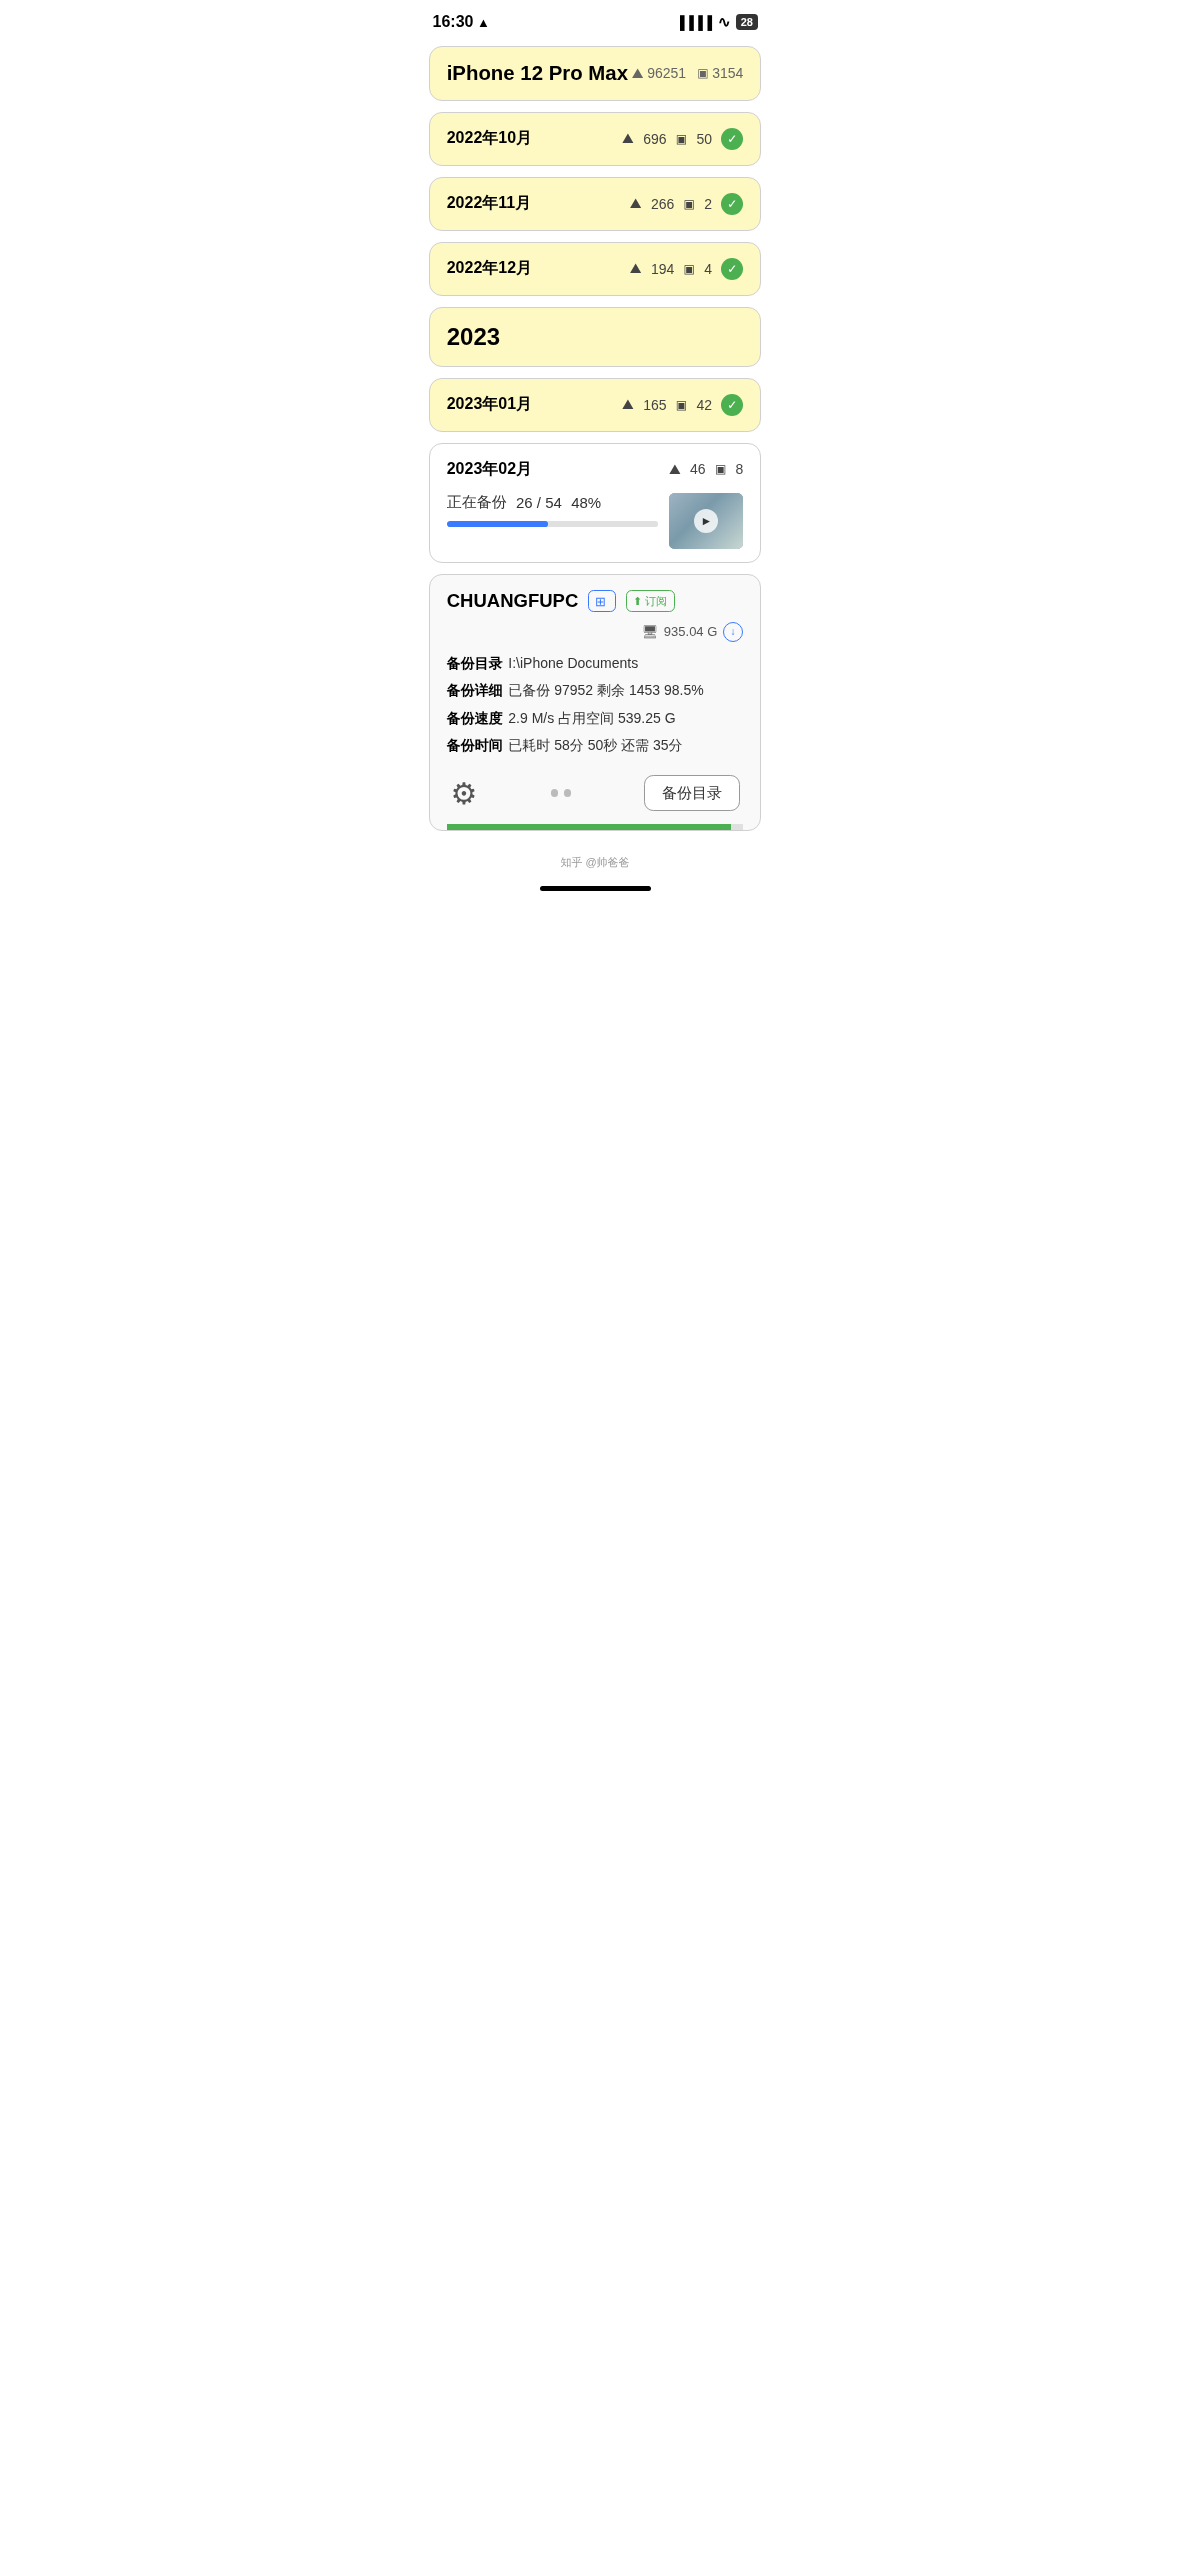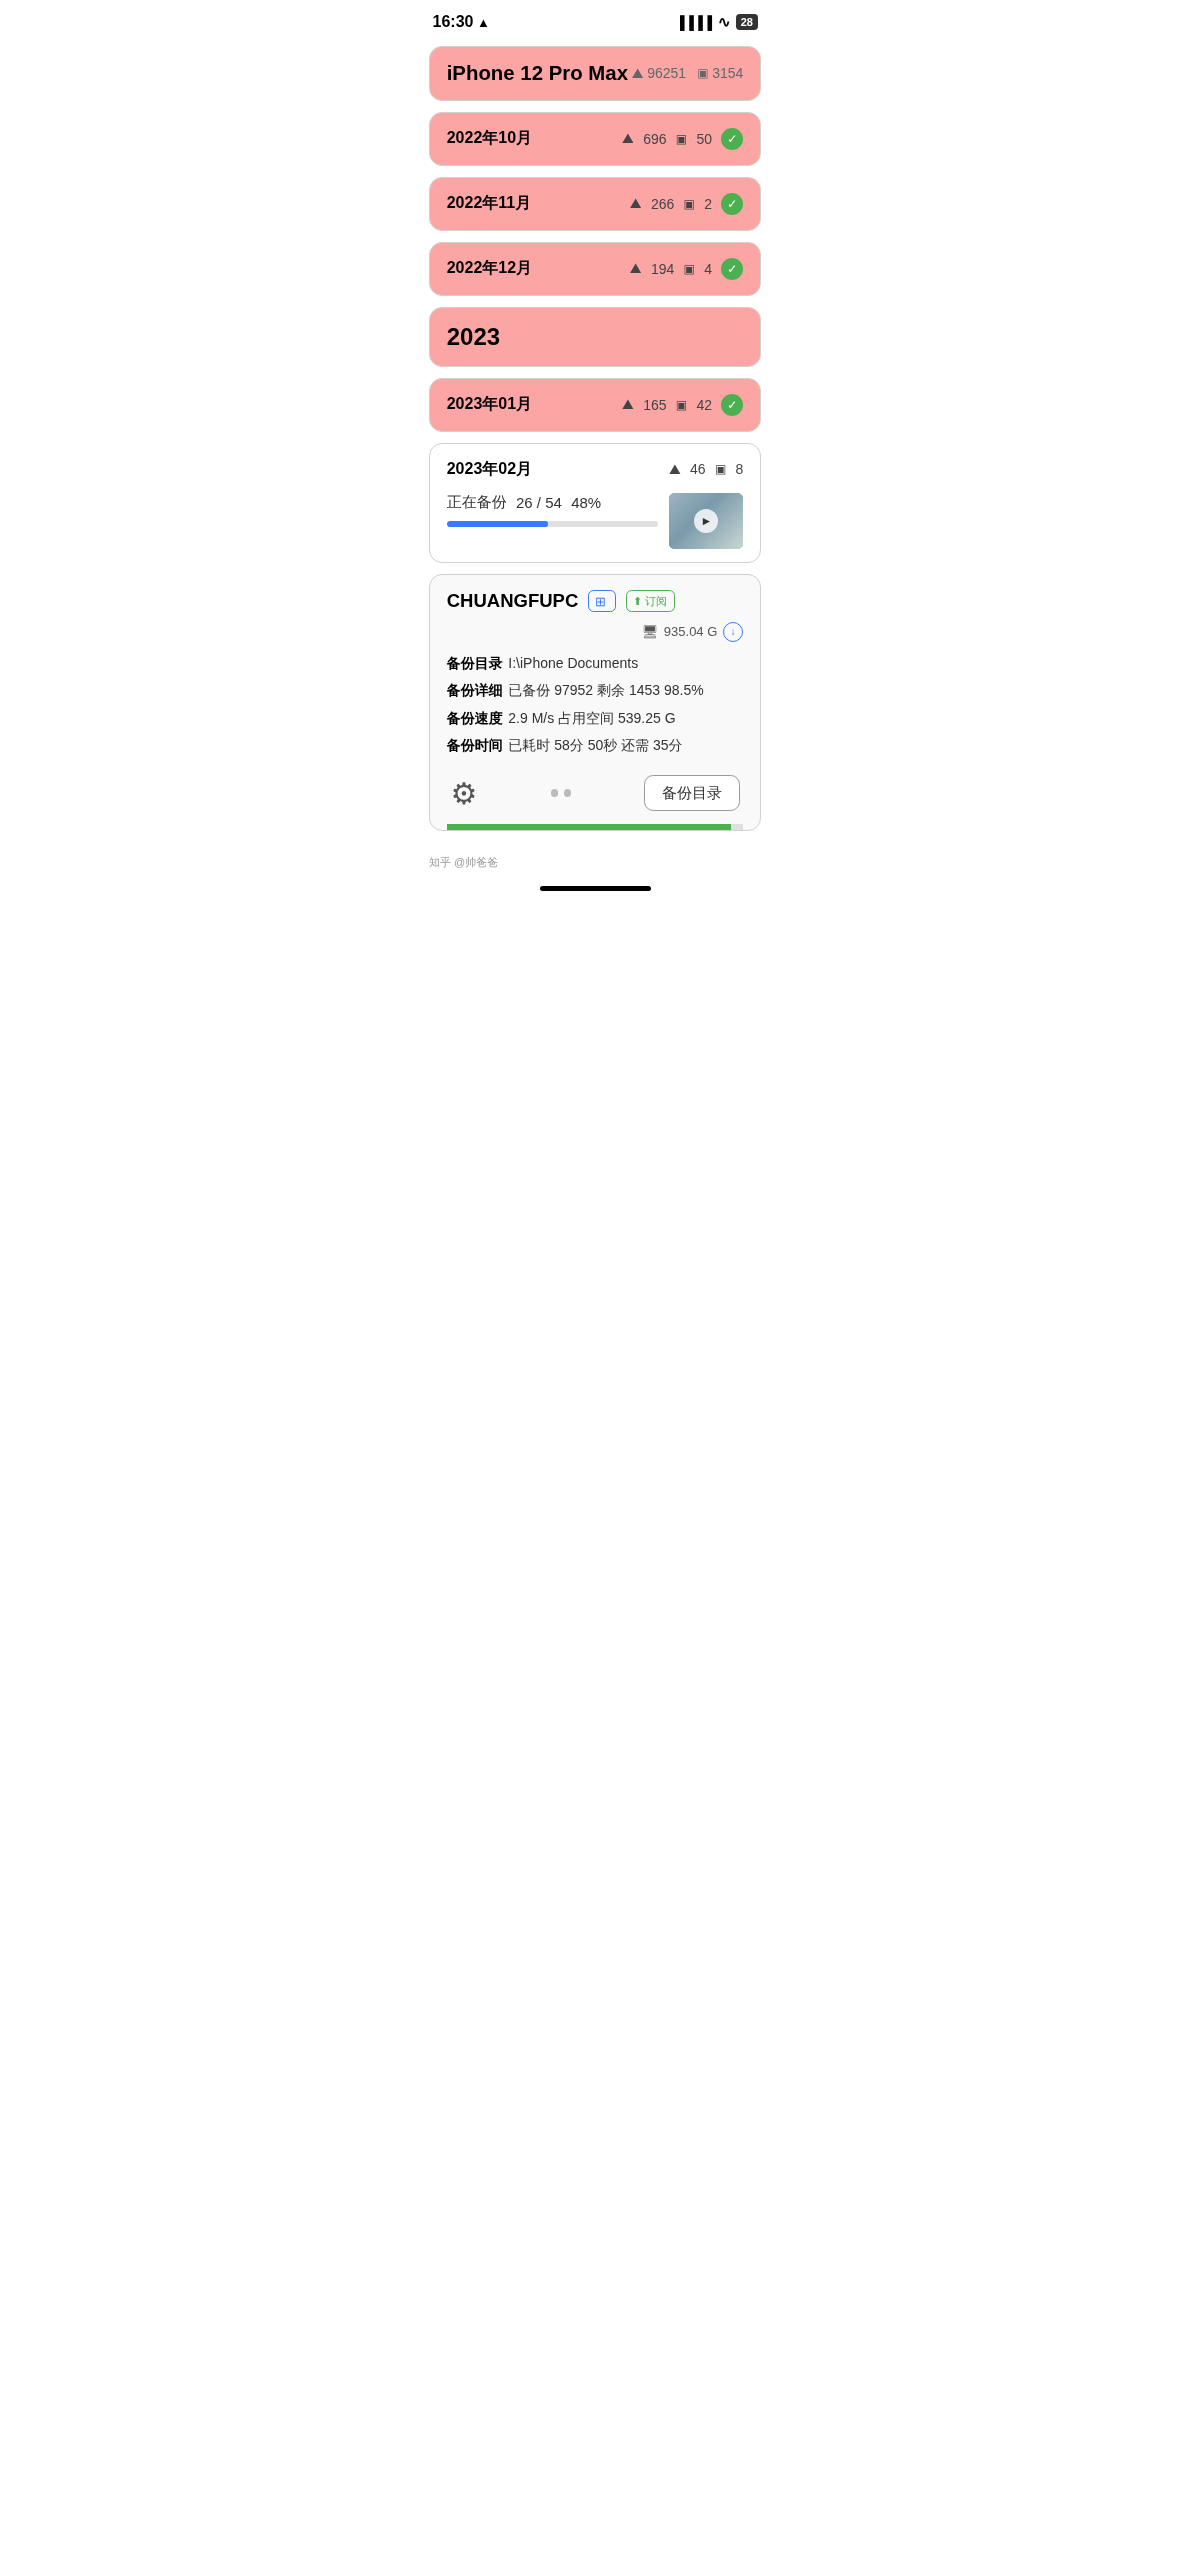--- a/index.html
+++ b/index.html
@@ -51,21 +51,21 @@
       display: flex;
       flex-direction: column;
       gap: 11px;
     }
 
     
     .card {
       border: 1.4px solid #d0d0d0;
       border-radius: 13px;
       padding: 15px 16.7px;
-      background: #fca5a5;
+      background: #fef9c3;
     }
 
     .card-header {
       display: flex;
       justify-content: space-between;
       align-items: center;
     }
 
     .device-name {
       font-size: 20.4px;
@@ -309,21 +309,21 @@
       background: #e0e0e0;
       width: 100%;
     }
     .progress-bar-green-fill {
       height: 100%;
       background: #4CAF50;
     }
 
     
     .watermark {
-      text-align: left;
+      text-align: center;
       padding: 5.6px 15px 9.3px;
       font-size: 11px;
       color: #999;
     }
 
     
     .home-indicator {
       display: flex;
       justify-content: center;
       padding: 7.4px 0 5.6px;

